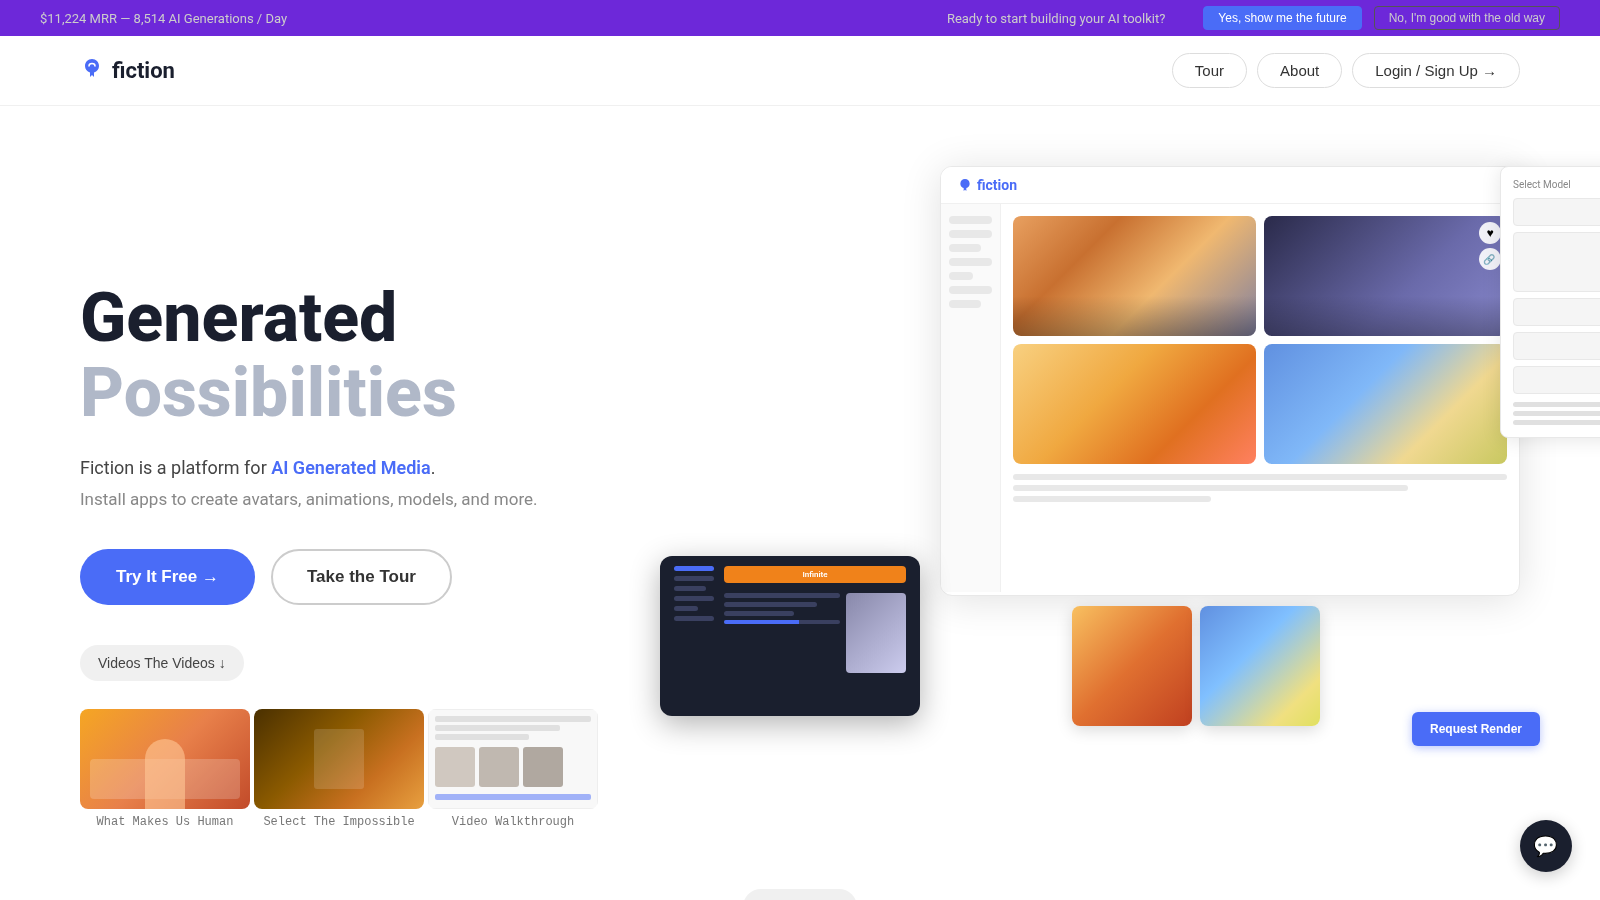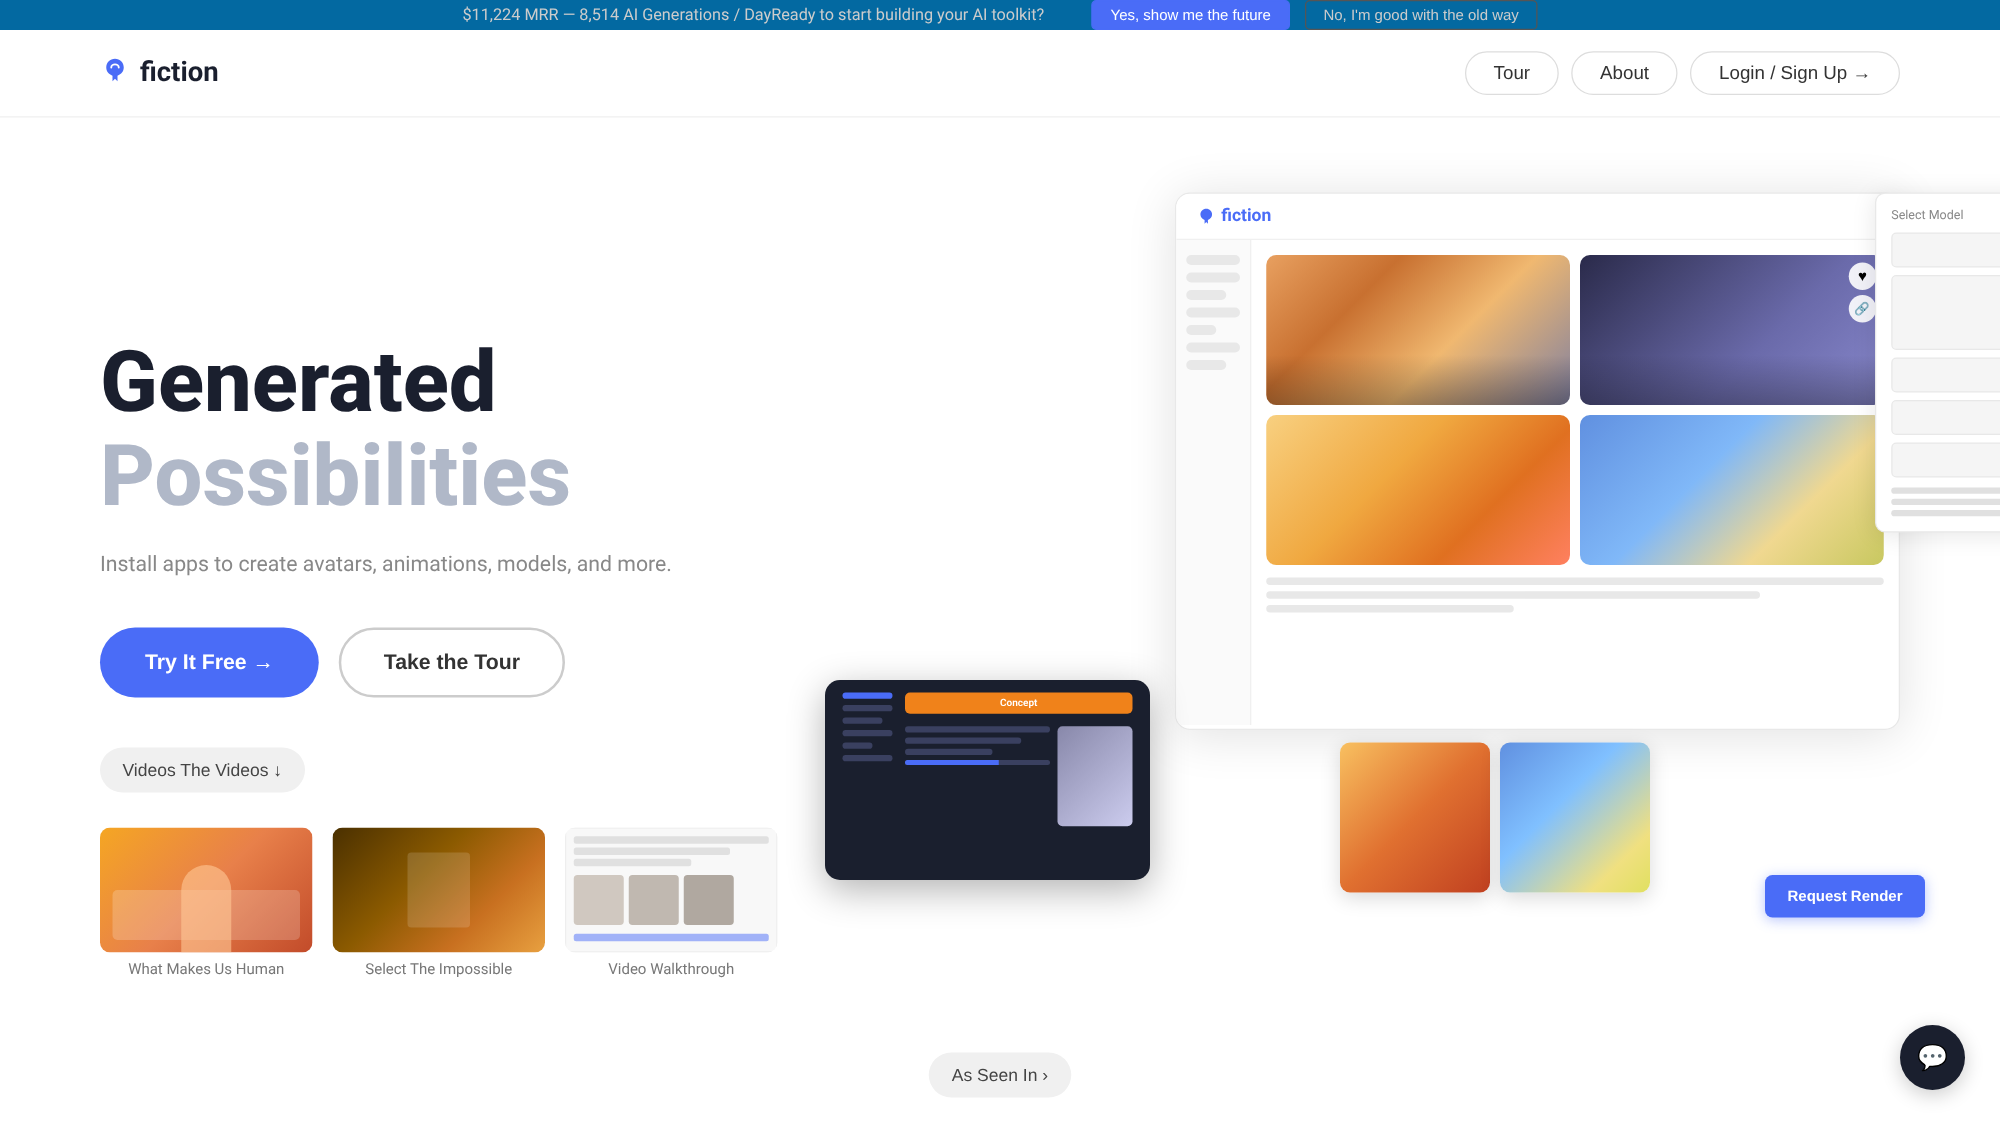--- a/index.html
+++ b/index.html
@@ -1,26 +1,26 @@
 <!DOCTYPE html>
 <html><head>
   <meta charset="utf-8">
   <style>
     * { margin: 0; padding: 0; box-sizing: border-box; }
     body { font-family: -apple-system, BlinkMacSystemFont, 'Segoe UI', Roboto, sans-serif; background: #fff; width: 1600px; min-height: 900px; overflow-x: hidden; }
 
     
     .top-banner {
-      background: #0369a1;
+      background: #6d28d9;
       color: #fff;
       display: flex;
       align-items: center;
-      justify-content: center;
+      justify-content: space-between;
       padding: 0 40px;
-      height: 24px;
+      height: 36px;
       font-size: 13px;
     }
     .top-banner-left { color: #ccc; }
     .top-banner-right { display: flex; align-items: center; gap: 12px; }
     .top-banner-right span { color: #ccc; font-size: 13px; }
     .banner-btn {
       padding: 4px 14px;
       border-radius: 4px;
       font-size: 12px;
       cursor: pointer;
@@ -146,22 +146,23 @@
       padding: 10px 18px;
       border-radius: 20px;
       font-size: 14px;
       font-weight: 500;
       color: #444;
       cursor: pointer;
       margin-bottom: 20px;
     }
     .video-thumbnails {
       display: flex;
-      gap: 16px;
+      gap: 4px;
       margin-top: 8px;
+      font-family: Liberation Mono, monospace;
     }
     .video-thumb {
       width: 170px;
       cursor: pointer;
     }
     .video-thumb-img {
       width: 170px;
       height: 100px;
       border-radius: 8px;
       overflow: hidden;
@@ -570,20 +571,23 @@
   </div>
 </nav>
 
 <div class="main-content">
 
   <div class="hero-left">
     <h1 class="hero-title">
       <br>
       <span>Generated </span><span class="possibilities">Possibilities</span>
     </h1>
+    <p class="hero-subtitle">
+      <span>Fiction is a platform for </span><span class="highlight">AI Generated Media</span><span>.</span>
+    </p>
     <p class="hero-subtitle2">Install apps to create avatars, animations, models, and more.</p>
 
     <div class="hero-buttons">
       <button class="btn-primary">Try It Free →</button>
       <button class="btn-secondary">Take the Tour</button>
     </div>
 
     <button class="watch-videos-btn">Videos The Videos ↓</button>
 
     <div class="video-thumbnails">
@@ -685,21 +689,21 @@
       <div class="dark-tablet">
         <div class="dark-tablet-sidebar">
           <div class="dark-bar dark-bar-accent"></div>
           <div class="dark-bar dark-bar-full"></div>
           <div class="dark-bar dark-bar-80"></div>
           <div class="dark-bar dark-bar-full"></div>
           <div class="dark-bar dark-bar-60"></div>
           <div class="dark-bar dark-bar-full"></div>
         </div>
         <div class="dark-tablet-main">
-          <div class="dark-generate-btn">Concept</div>
+          <div class="dark-generate-btn">Infinite</div>
           <div style="display:flex;gap:6px;align-items:flex-start;">
             <div style="flex:1;display:flex;flex-direction:column;gap:4px;">
               <div class="dark-bar dark-bar-full"></div>
               <div class="dark-bar dark-bar-80"></div>
               <div class="dark-bar dark-bar-60"></div>
               <div class="dark-progress-bar">
                 <div class="dark-progress-fill"></div>
               </div>
             </div>
             <div class="dark-img-preview"></div>

